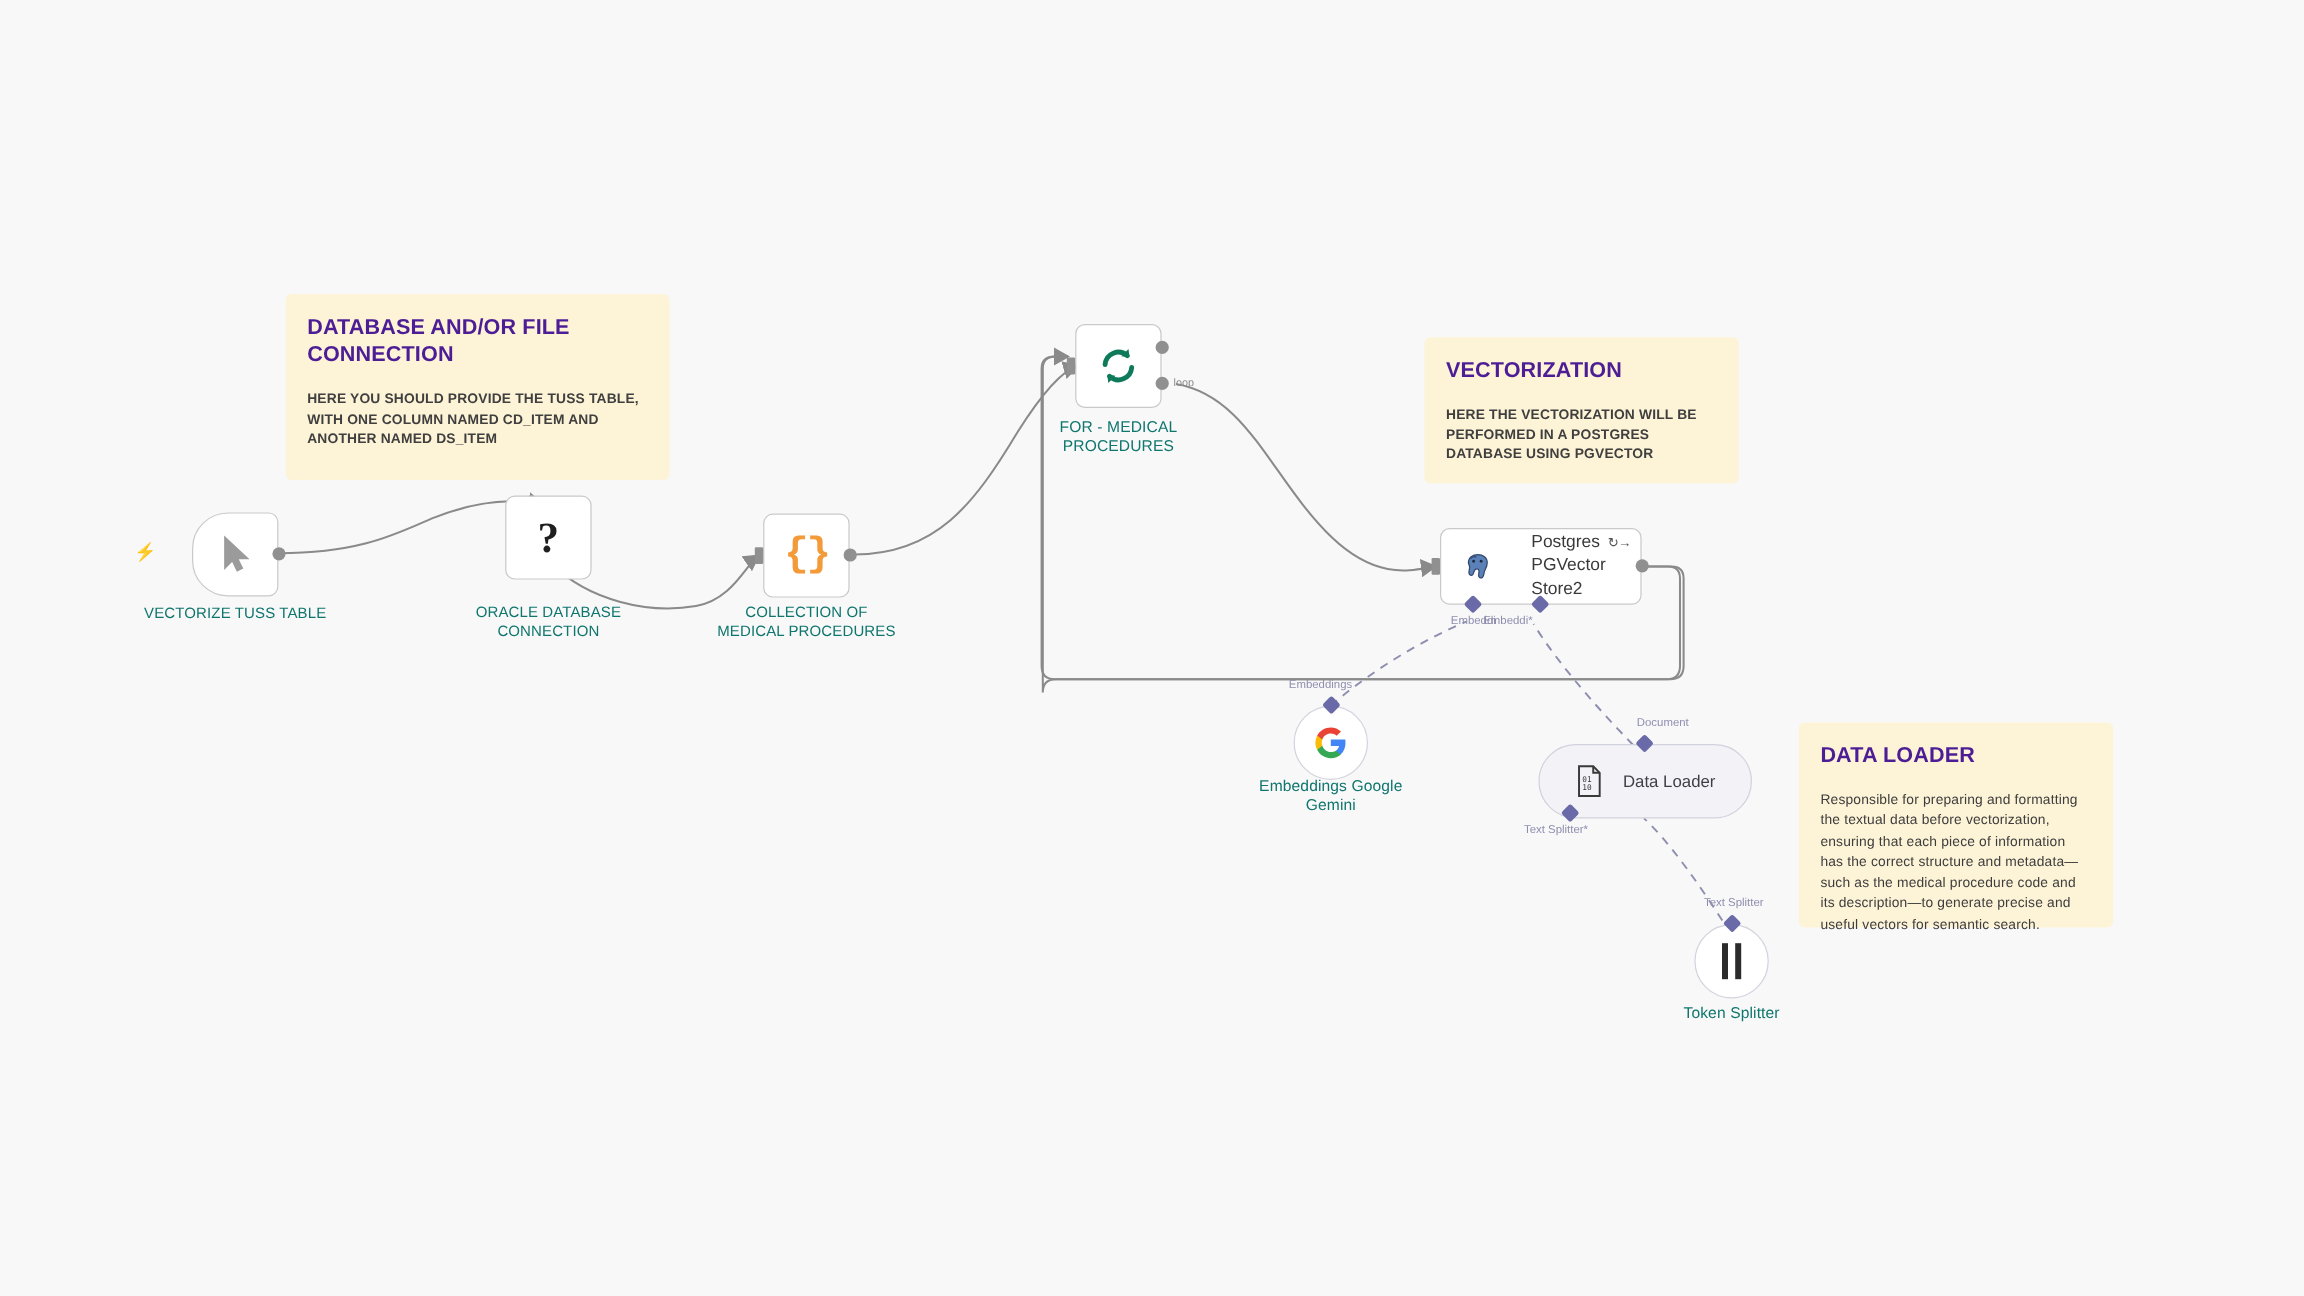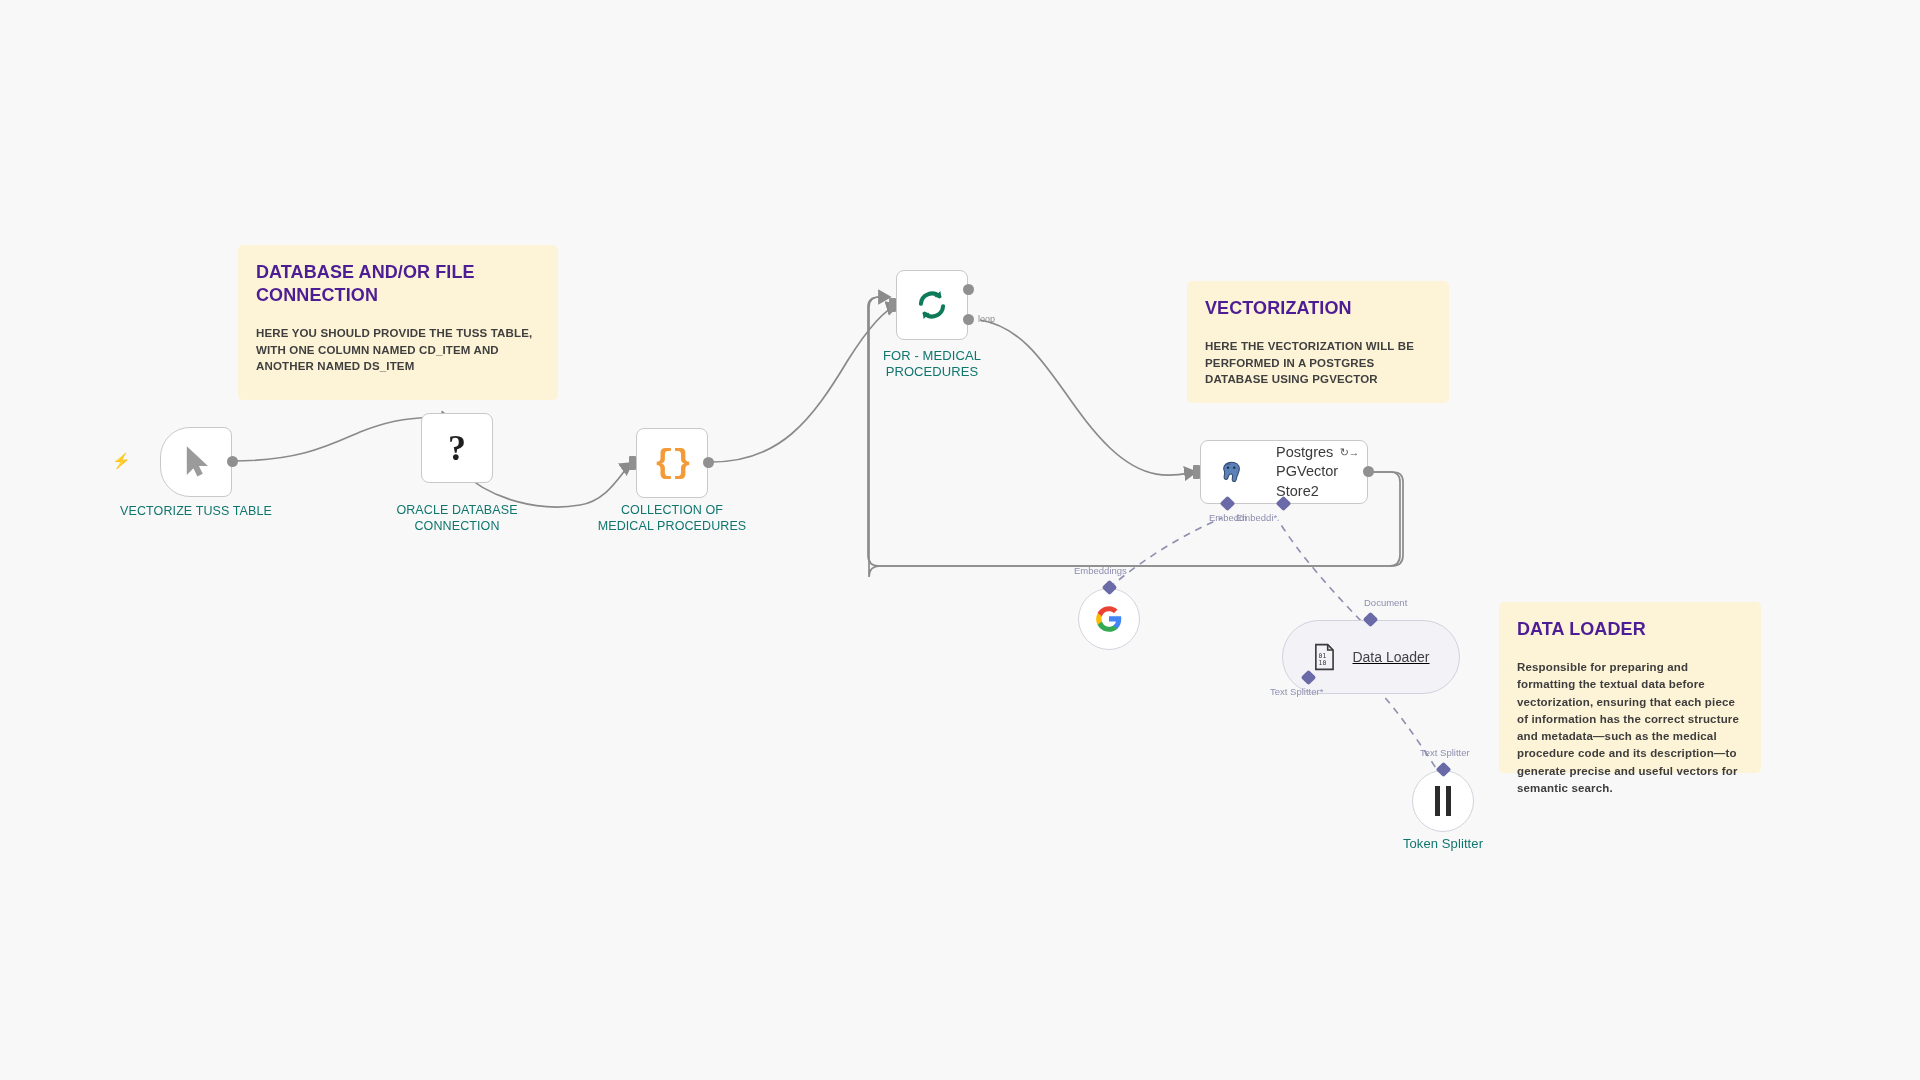--- a/index.html
+++ b/index.html
@@ -40,21 +40,21 @@
   }
   .sticky-body {
     font-size: 11.5px;
     font-weight: bold;
     line-height: 1.45;
     color: #3f3f3f;
     white-space: pre-line;
     letter-spacing: .15px;
   }
   .sticky.normalweight .sticky-body {
-    font-weight: bold;
+    font-weight: normal;
     font-size: 11.5px;
     line-height: 1.5;
     color: #3d3d3d;
   }
 
   
   .node {
     position: absolute;
     box-sizing: border-box;
   }
@@ -324,23 +324,25 @@
       <svg width="28" height="28" viewBox="0 0 48 48">
         <path fill="#4285F4" d="M45 24c0-1.6-.14-3.1-.4-4.6H24v9h11.8c-.5 2.7-2 5-4.3 6.6v5.5h7C42.6 36.6 45 30.8 45 24z"></path>
         <path fill="#34A853" d="M24 46c5.9 0 10.8-2 14.4-5.3l-7-5.5c-2 1.3-4.5 2.1-7.4 2.1-5.7 0-10.5-3.8-12.2-9H4.5v5.7C8.1 41.3 15.5 46 24 46z"></path>
         <path fill="#FBBC05" d="M11.8 28.3c-.45-1.3-.7-2.8-.7-4.3s.25-3 .7-4.3v-5.7H4.5C2.9 17.2 2 20.5 2 24s.9 6.8 2.5 10l7.3-5.7z"></path>
         <path fill="#EA4335" d="M24 10.8c3.2 0 6.1 1.1 8.4 3.3l6.2-6.2C34.8 4.3 29.9 2 24 2 15.5 2 8.1 6.7 4.5 13.7l7.3 5.7c1.7-5.2 6.5-8.6 12.2-8.6z"></path>
       </svg>
     </div>
     <div class="port-diamond" style="left:26px; top:-6px;"></div>
     <div class="port-label" style="left:-4px; top:-23px;">Embeddings</div>
   </div>
+  <div class="node-label big" style="left:979px; top:647px; width:260px;">Embeddings Google
+Gemini</div>
 
   <div class="node" style="left:1282px; top:620px; width:178px; height:58px;">
-    <div class="pill-node" style="left:0; top:0; width:178px; height:74px;text-decoration:underline;">
+    <div class="pill-node" style="left:0; top:0; width:178px; height:62px;">
       <svg width="26" height="28" viewBox="0 0 24 26">
         <path d="M3.5 1.5 h11 l5 5 v18 h-16 z" fill="none" stroke="#3a3a3a" stroke-width="1.5"></path>
         <path d="M14.5 1.5 v5 h5" fill="none" stroke="#3a3a3a" stroke-width="1.5"></path>
         <text x="6" y="14" font-size="6" fill="#3a3a3a" font-family="monospace">01</text>
         <text x="6" y="20" font-size="6" fill="#3a3a3a" font-family="monospace">10</text>
       </svg>
       <span class="pill-label">Data Loader</span>
     </div>
     <div class="port-diamond" style="left:83px; top:-6px;"></div>
     <div class="port-label" style="left:60px; top:-23px;padding-left:22px;">Document</div>

